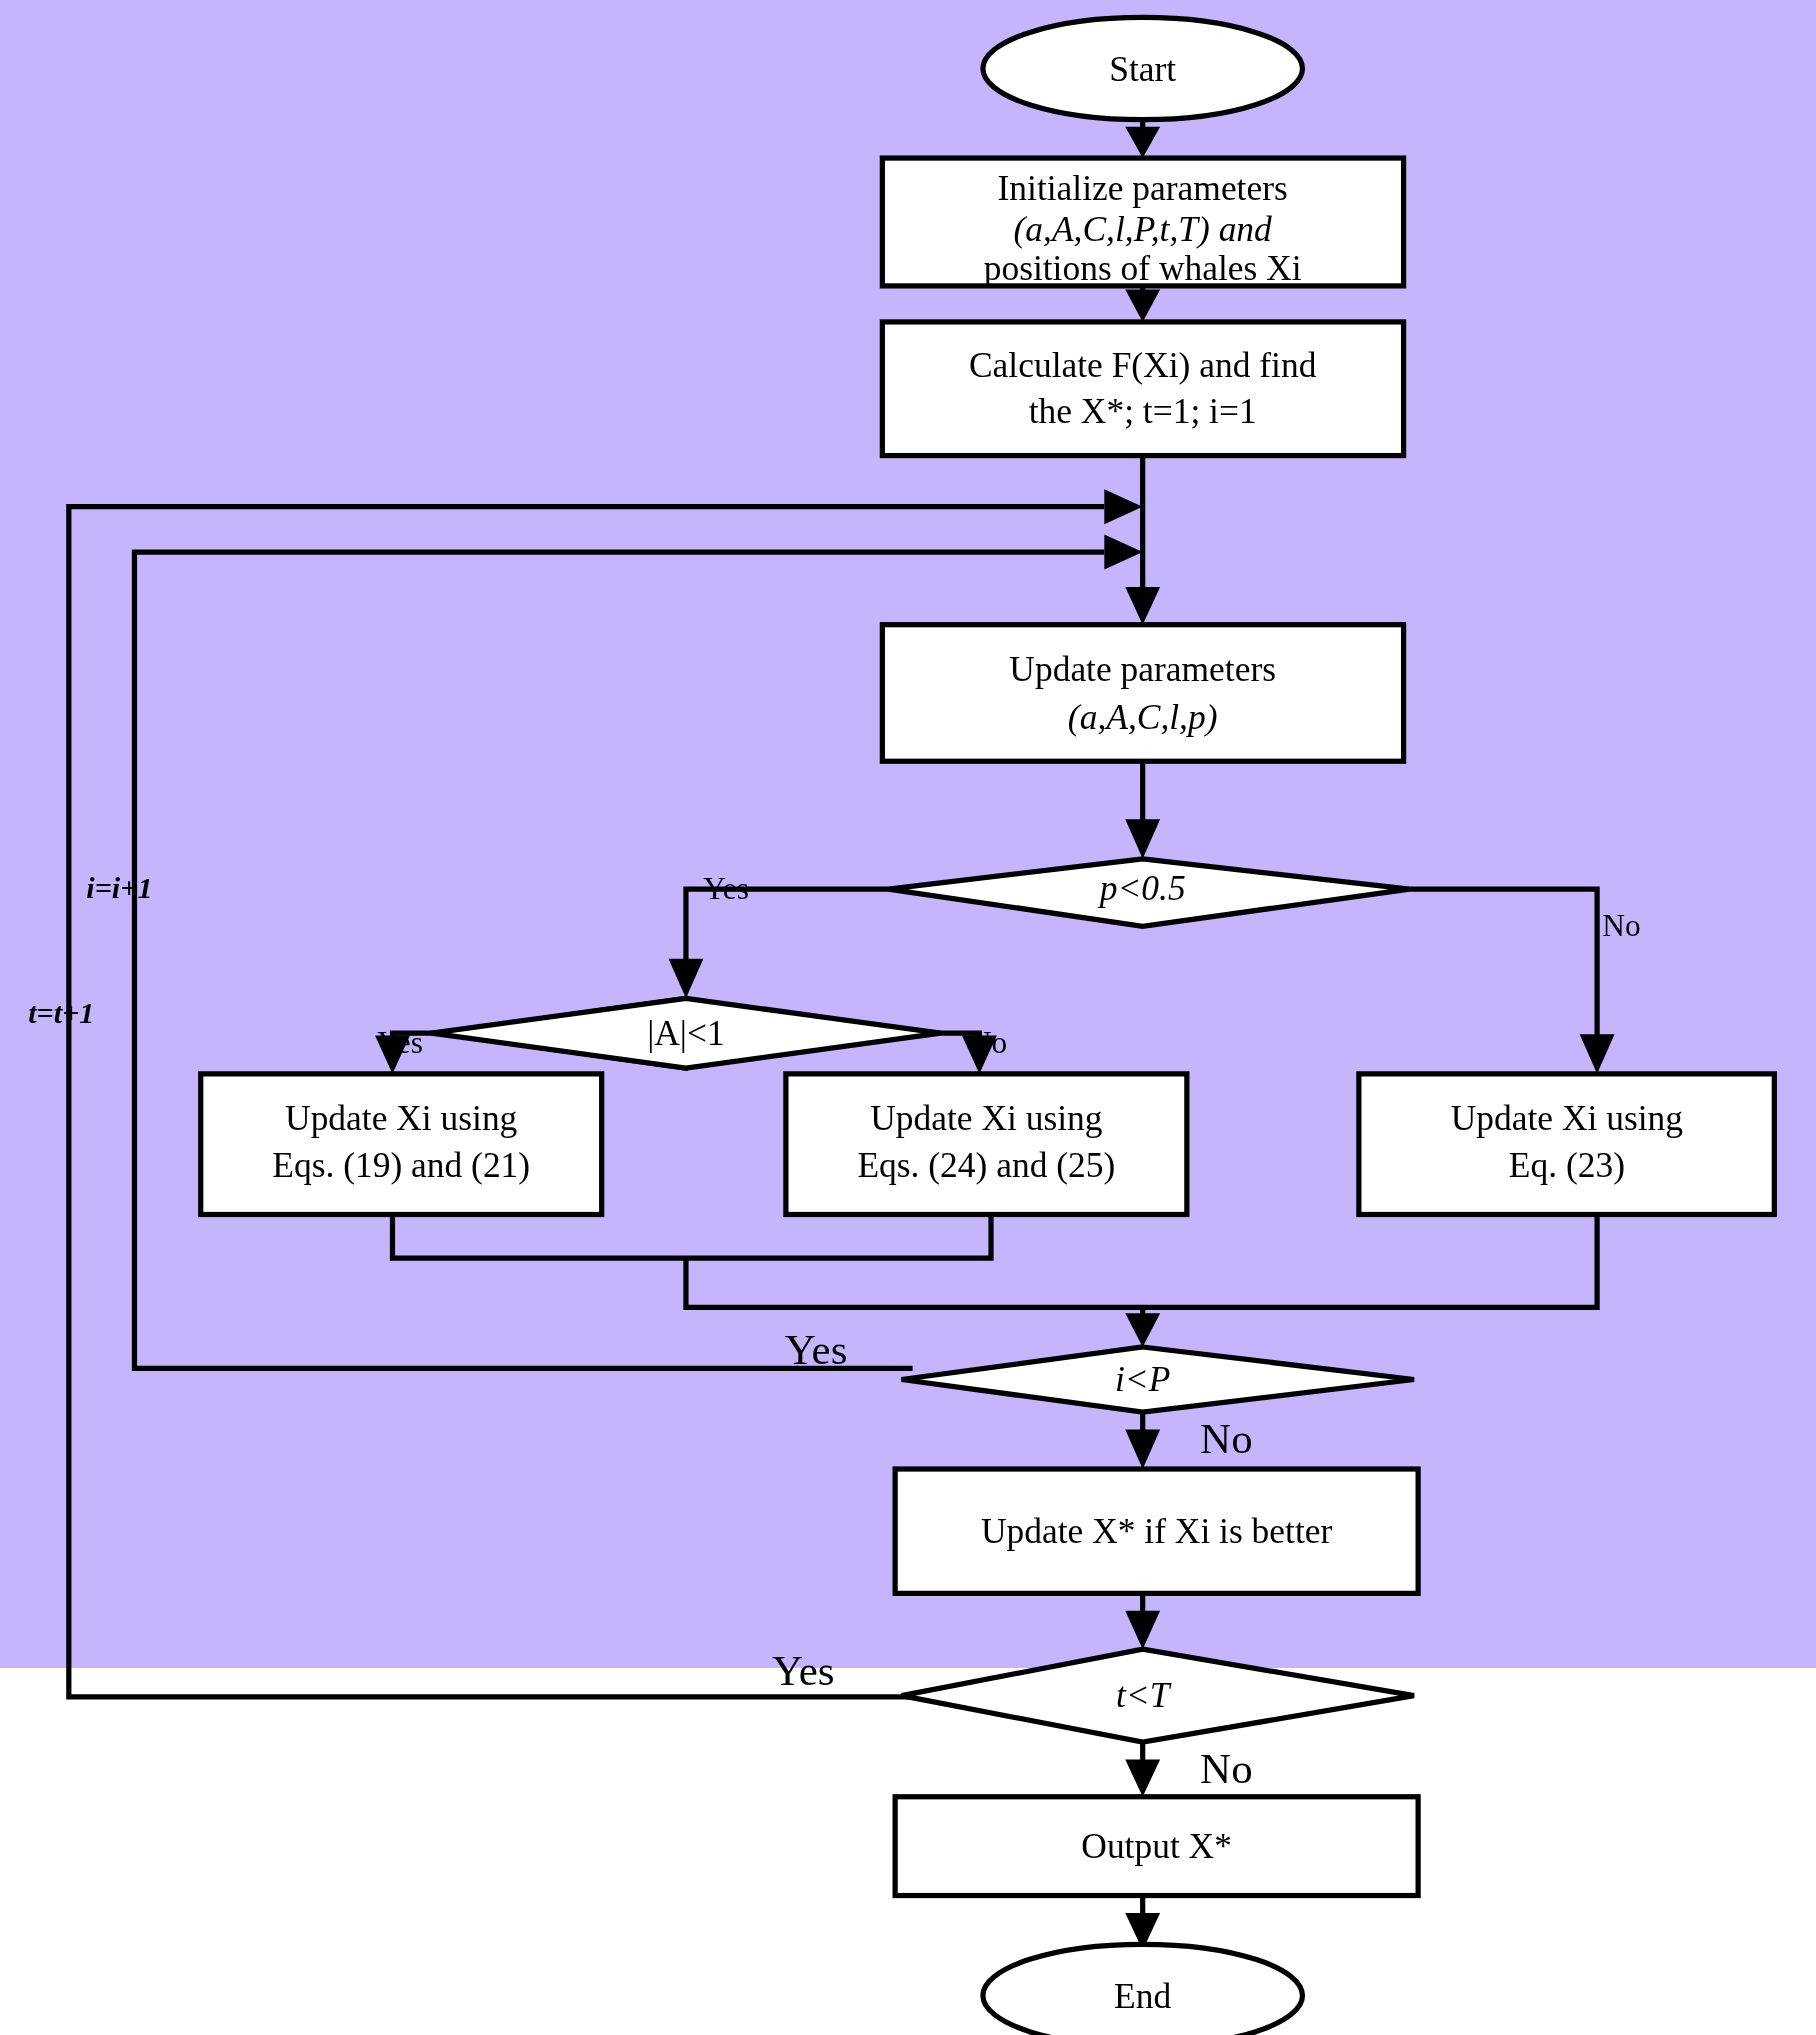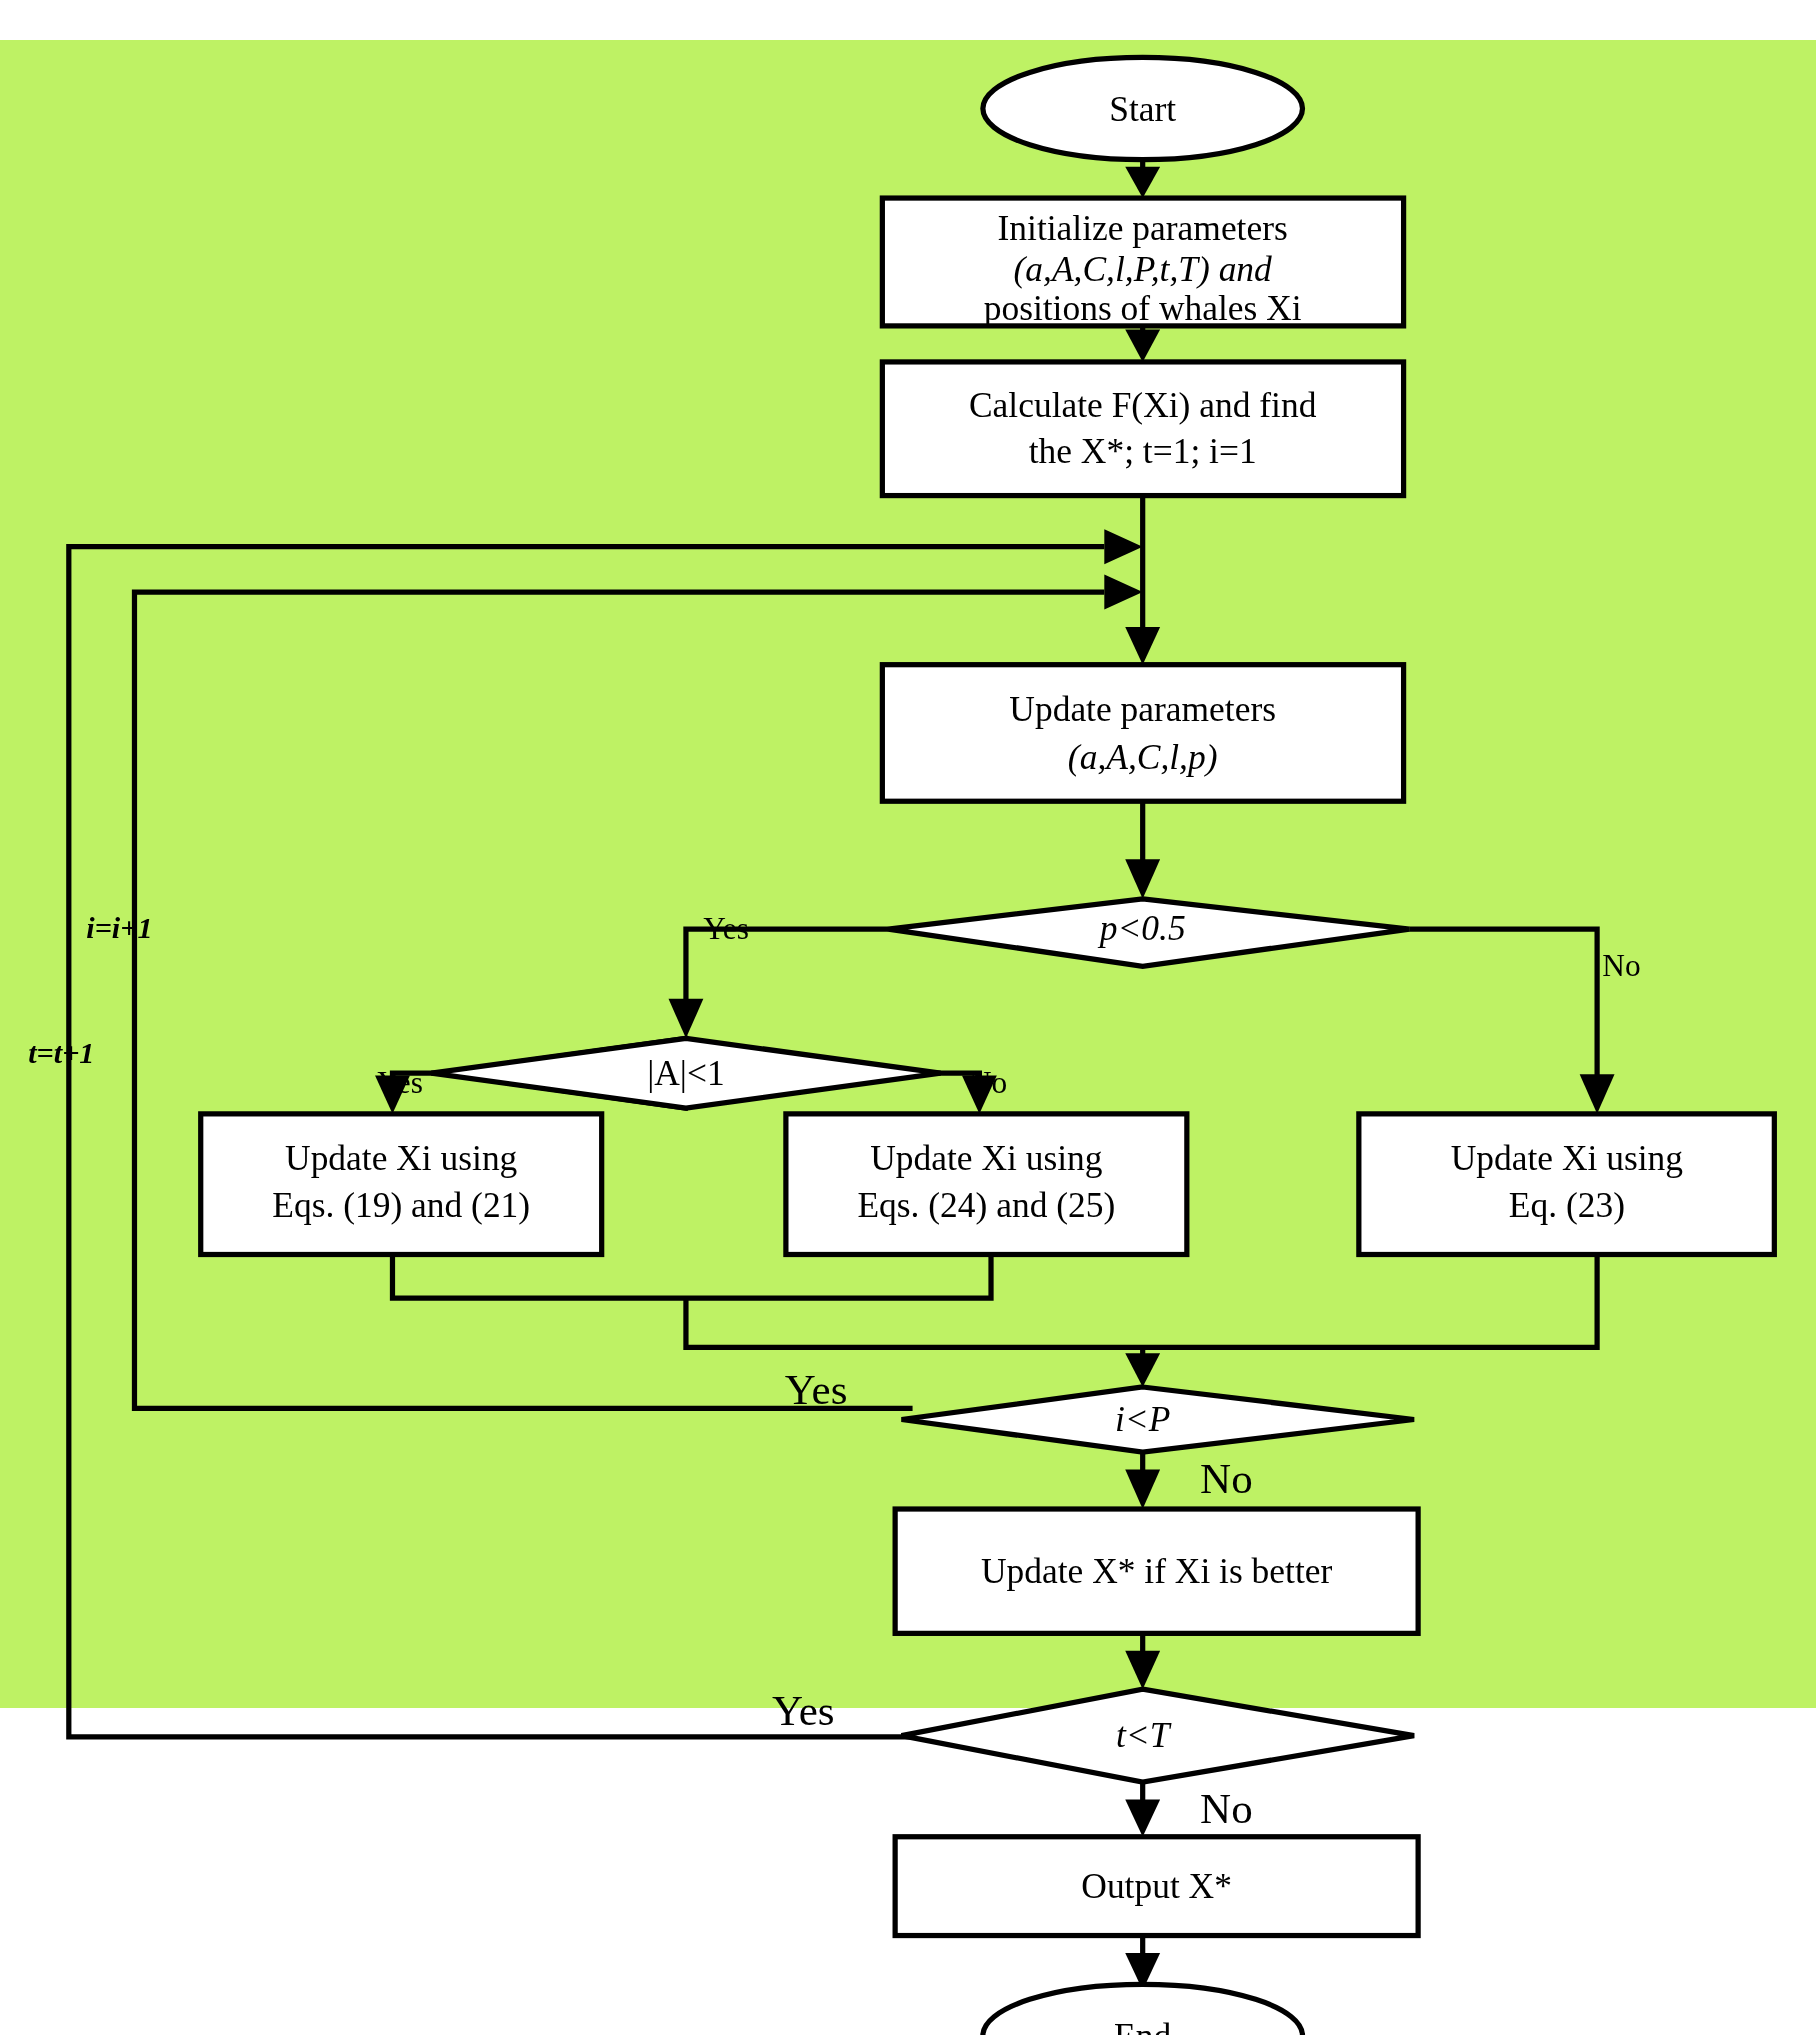--- a/index.html
+++ b/index.html
@@ -1,18 +1,18 @@
 <!DOCTYPE html>
 <html style="font-size:9.3px"><head>
 <meta charset="utf-8">
 <style>
   html,body{margin:0;padding:0;background:#ffffff;}
   body{width:1817px;height:2035px;overflow:hidden;
        font-family:"Liberation Serif","DejaVu Serif",serif;}
-  #flowchart-root{position:relative;width:1817px;height:1668px;background:#bef264;margin-top:40px;}
+  #flowchart-root{position:relative;width:1817px;height:1668px;background:#c4b5fd;}
   svg#chart{display:block;width:1817px;height:2035px;}
   .node-shape{fill:#ffffff;stroke:#000000;stroke-width:9;}
   .ellipse-shape{fill:#ffffff;stroke:#000000;stroke-width:9;}
   .diamond-shape{fill:#ffffff;stroke:#000000;stroke-width:9;}
   .conn{stroke:#000000;stroke-width:9;fill:none;}
   .arrow-head{fill:#000000;stroke:none;}
   text{fill:#000000;font-family:"Liberation Serif","DejaVu Serif",serif;}
   .t-node{font-size:61px;text-anchor:middle;}
   .t-node-it{font-style:italic;}
   .t-branch{font-size:54px;text-anchor:middle;}

